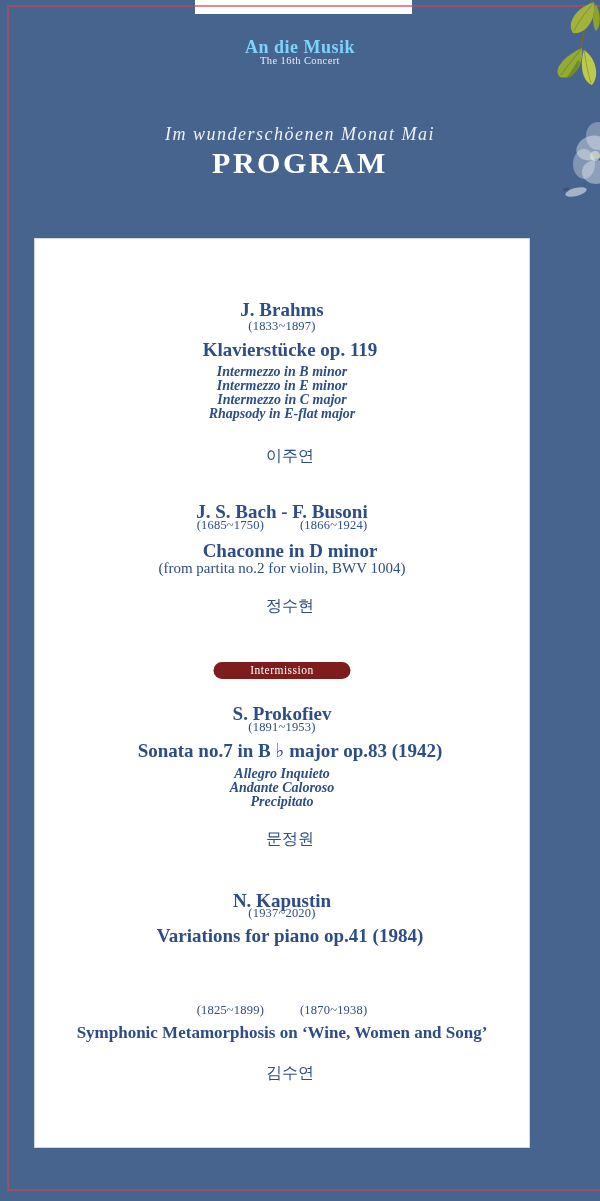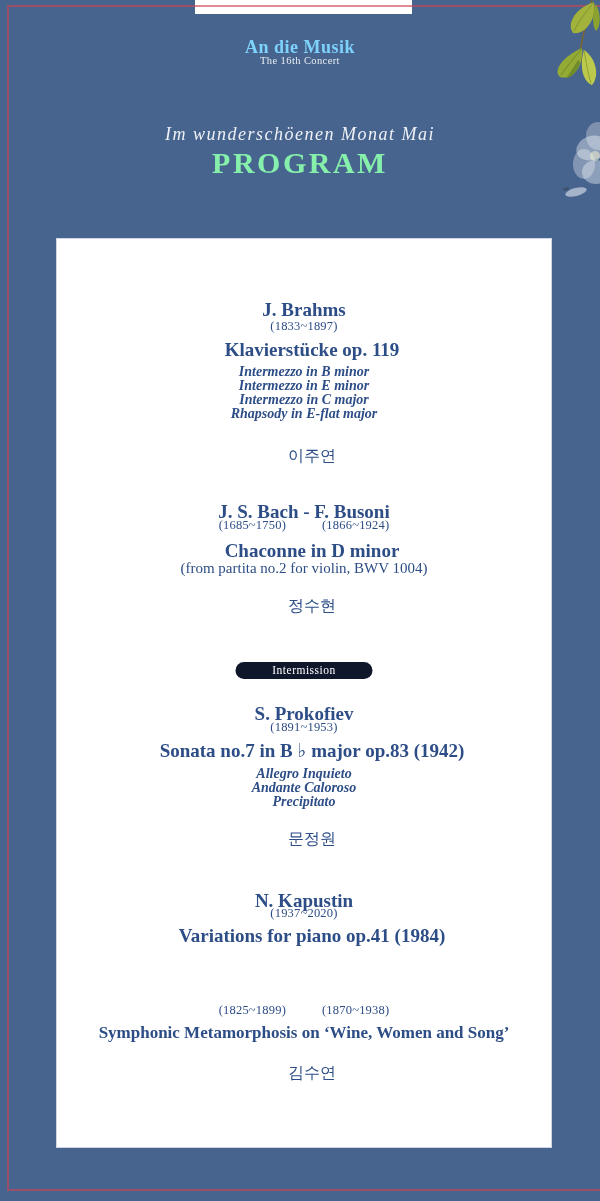--- a/index.html
+++ b/index.html
@@ -34,45 +34,45 @@
     text-align:center; color:#e9edf3;
     font-size:10.5px; line-height:13px; letter-spacing:0.4px;
   }
   .script-line {
     position:absolute; left:0; right:0; top:123px;
     text-align:center; color:#eef1f6;
     font-style:italic; font-size:18px; line-height:22px; letter-spacing:1.5px;
   }
   .program-heading {
     position:absolute; left:0; right:0; top:146px; margin:0;
-    text-align:center; color:#86efac;
+    text-align:center; color:#ffffff;
     font-size:30px; font-weight:bold; line-height:34px; letter-spacing:2.5px;
   }
 
   
   .card {
-    position:absolute; left:56px; top:238px; width:496px; height:910px;
+    position:absolute; left:34px; top:238px; width:496px; height:910px;
     background:#ffffff; border:1px solid #cfd6e2; box-sizing:border-box;
   }
   .blk {
     position:absolute; left:0; right:0; text-align:center; color:#2d4d86;
   }
   .composer { font-weight:bold; font-size:19px; line-height:22px; }
   .dates    { font-size:12.5px; line-height:15px; letter-spacing:0.2px; }
   .dates-row{ display:flex; justify-content:center; }
   .piece    { font-weight:bold; font-size:19px; line-height:23px;padding-left:16px; }
   .piece-sm { font-weight:bold; font-size:17px; line-height:23px; }
   .note     { font-size:15px; line-height:18px; }
   .movs div { font-style:italic; font-weight:600; font-size:14px; line-height:14px; }
   .performer{ font-size:16px; line-height:18px;margin-left:16px; }
 
   .pill {
     position:absolute; left:50%; top:423px; transform:translateX(-50%);
     width:137px; height:17px; border-radius:9px;
-    background:#0f172a; color:#ffffff;
+    background:#7f1d1d; color:#ffffff;
     font-size:11.5px; line-height:17px; text-align:center; letter-spacing:0.5px;
   }
 
   .leaves-svg { position:absolute; right:0; top:0; width:52px; height:92px; }
   .flower-svg { position:absolute; right:0; top:112px; width:42px; height:100px; }
 </style>
 </head>
 <body>
 
 <div class="poster">

